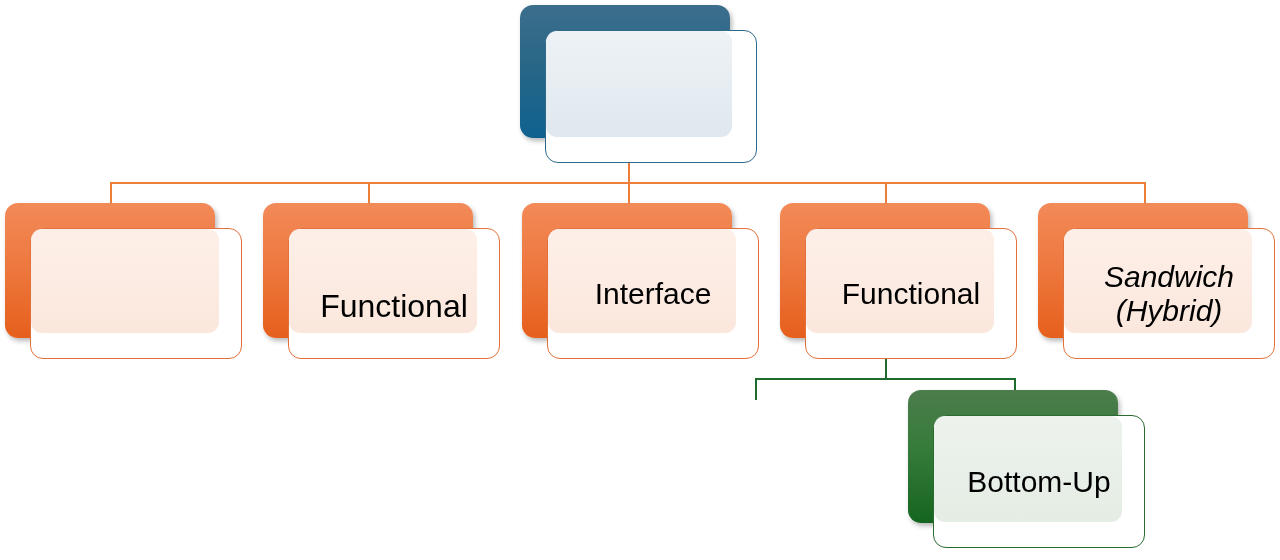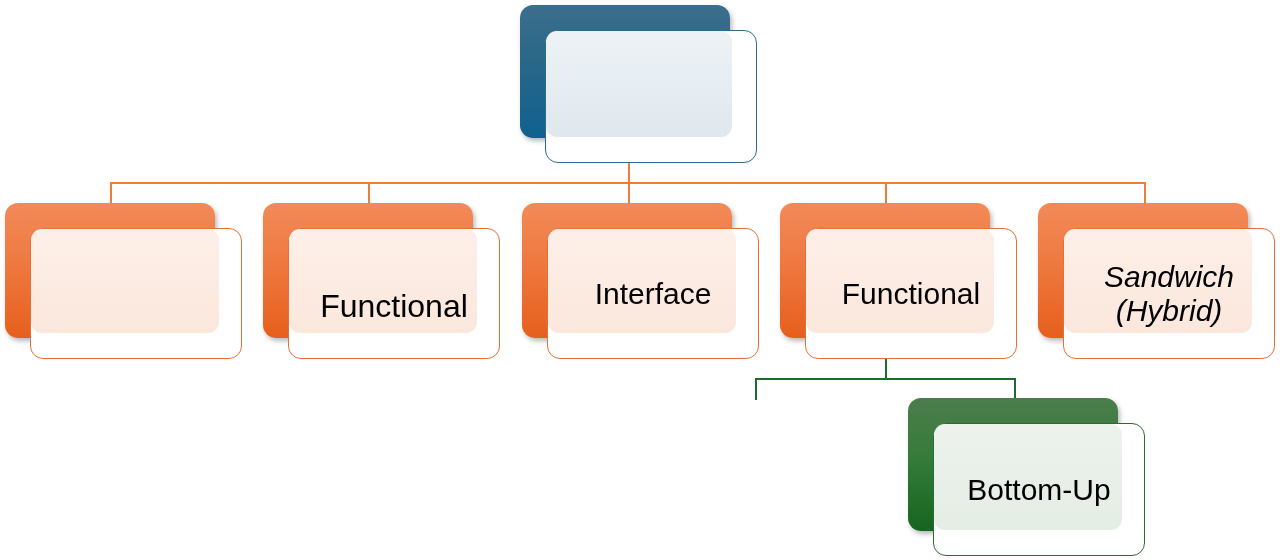--- a/index.html
+++ b/index.html
@@ -146,20 +146,20 @@
 
   <div class="node orange" style="left:1038px; top:203px; width:238px; height:156px;font-style:italic;">
     <div class="plate" style="width:210px; height:135px;"></div>
     <div class="card" style="left:25px; top:25px; width:210px; height:129px;"></div>
     <div class="panel" style="left:26px; top:26px; width:188px; height:104px;"></div>
     <div class="label" style="left:25px; top:25px; width:212px; height:131px; font-size:30px;">Sandwich
 (Hybrid)</div>
   </div>
 
 
-  <div class="node green" style="left:908px; top:398px; width:238px; height:158px;">
+  <div class="node green" style="left:908px; top:390px; width:238px; height:158px;">
     <div class="plate" style="width:210px; height:133px;"></div>
     <div class="card" style="left:25px; top:25px; width:210px; height:131px;"></div>
     <div class="panel" style="left:26px; top:26px; width:188px; height:106px;"></div>
     <div class="label" style="left:25px; top:25px; width:212px; height:133px; font-size:30px;">Bottom-Up</div>
   </div>
 
 </div>
 
 </body></html>

